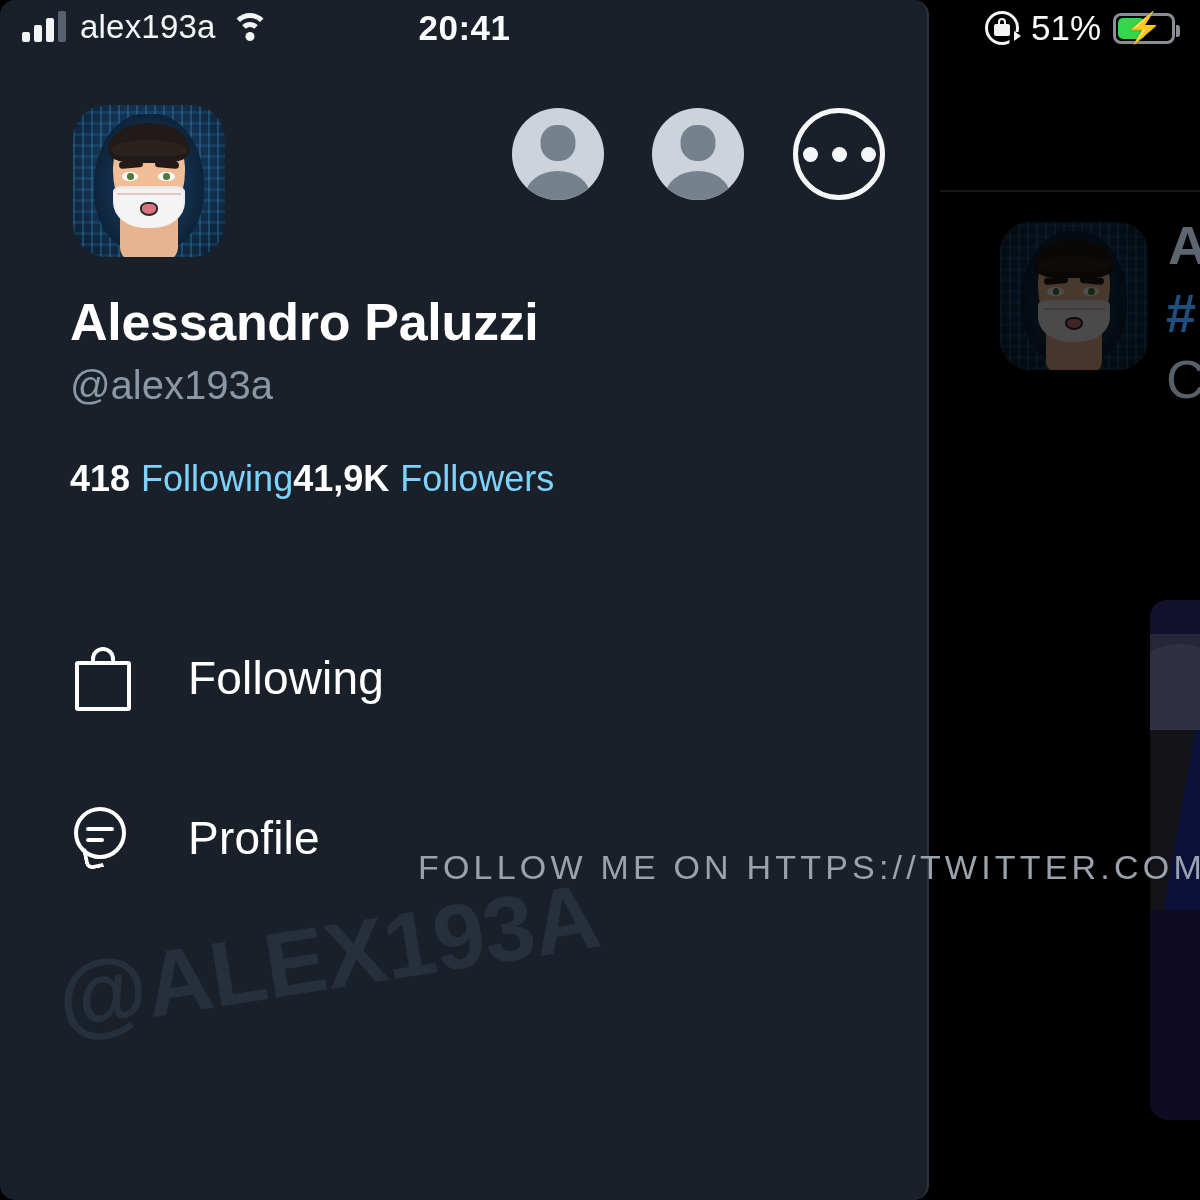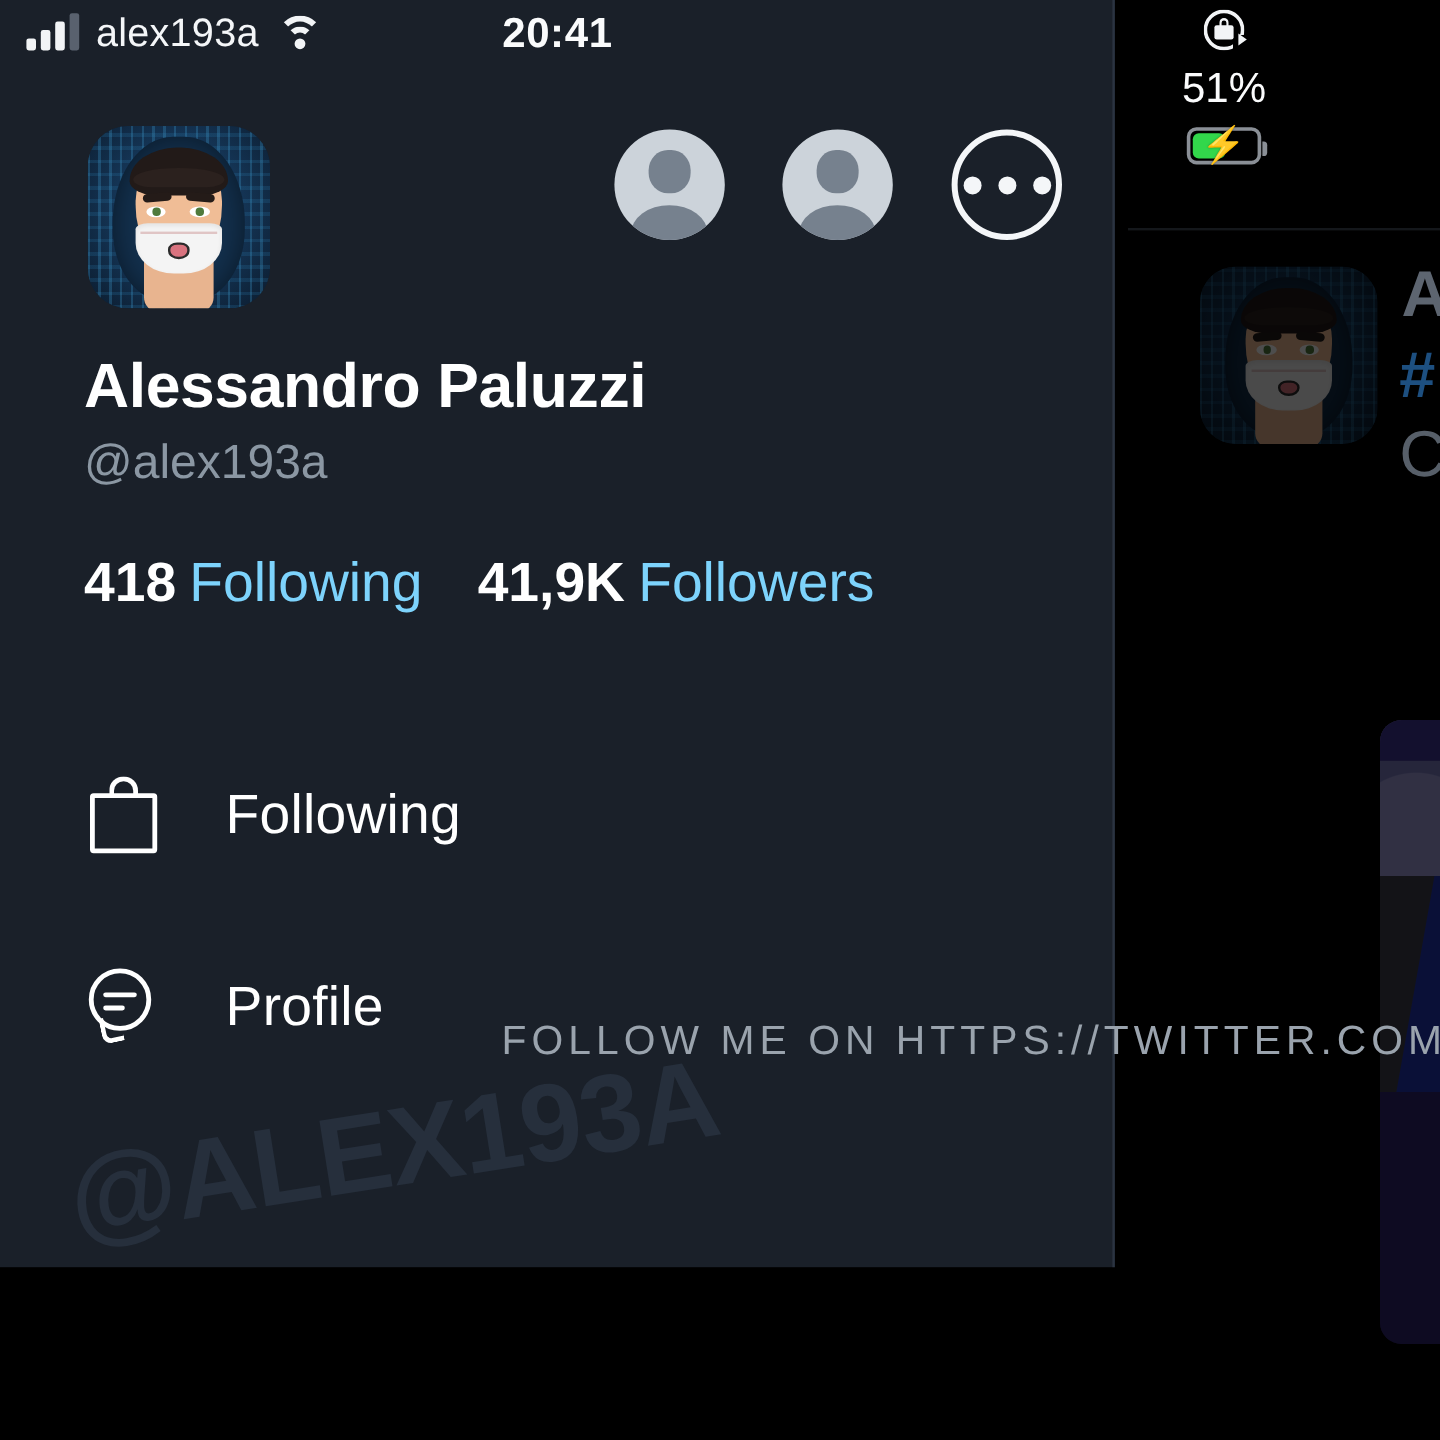--- a/index.html
+++ b/index.html
@@ -115,24 +115,25 @@
     background:rgba(200,140,140,.45);
   }
   .av-art .tongue {
     position:absolute; left:44%; top:64%; width:12%; height:9%;
     background:#d9737f; border-radius:50% 50% 60% 60%;
     border:2px solid #2b2b2b;
   }
 
   
   #drawer {
-    position:absolute; left:0; top:0; width:929px; height:1056px;
+    position:absolute; left:0; top:0; width:929px; height:1200px;
     background:#1a2029;
     border-right:2px solid #2b3441;
     overflow:hidden;
+    border-radius:15px;
   }
 
   
   #statusbar {
     position:absolute; left:0; top:0; width:929px; height:62px;
   }
   #sb-left {
     position:absolute; left:22px; top:8px; display:flex; align-items:center; gap:14px;
   }
   .bars { display:flex; align-items:flex-end; gap:4px; height:30px; }
@@ -156,21 +157,20 @@
     width:9px; height:9px; background:#f2f4f6; border-radius:50%;
   }
   #clock {
     position:absolute; left:0; top:8px; width:929px; text-align:center;
     font-size:35px; font-weight:600; color:#fafbfc; letter-spacing:.5px;
   }
   
   #sb-right {
     position:absolute; left:985px; top:8px; display:flex; align-items:center; gap:12px;
     z-index:6;
-    flex-direction:column;
   }
   #rot-lock { width:34px; height:34px; position:relative; }
   #rot-lock .ring {
     position:absolute; inset:0; border:3px solid #f2f4f6; border-radius:50%;
     clip-path:polygon(0 0,100% 0,100% 62%,72% 62%,72% 100%,0 100%);
   }
   #rot-lock .arrow {
     position:absolute; right:-2px; bottom:4px; width:0; height:0;
     border-left:7px solid #f2f4f6; border-top:5px solid transparent;
     border-bottom:5px solid transparent;
@@ -235,22 +235,22 @@
     font-size:52px; font-weight:bold; color:#ffffff; letter-spacing:-.3px;
   }
   #handle {
     position:absolute; left:70px; top:363px;
     font-size:40px; color:#8b97a3;
   }
 
   
   #stats {
     position:absolute; left:70px; top:458px;
-    display:flex; align-items:baseline; gap:46px;
-    font-size:46px;
+    display:flex; align-items:baseline; 
+    font-size:36px;
   }
   #stats .stat { display:flex; align-items:baseline; gap:11px; }
   #stats .num { font-weight:bold; color:#ffffff; }
   #stats .lbl { color:#7dd3fc; }
 
   
   #menu { position:absolute; left:0; top:598px; width:929px; }
   .menu-item {
     position:relative; height:160px;
     display:flex; align-items:center; padding-left:70px;

